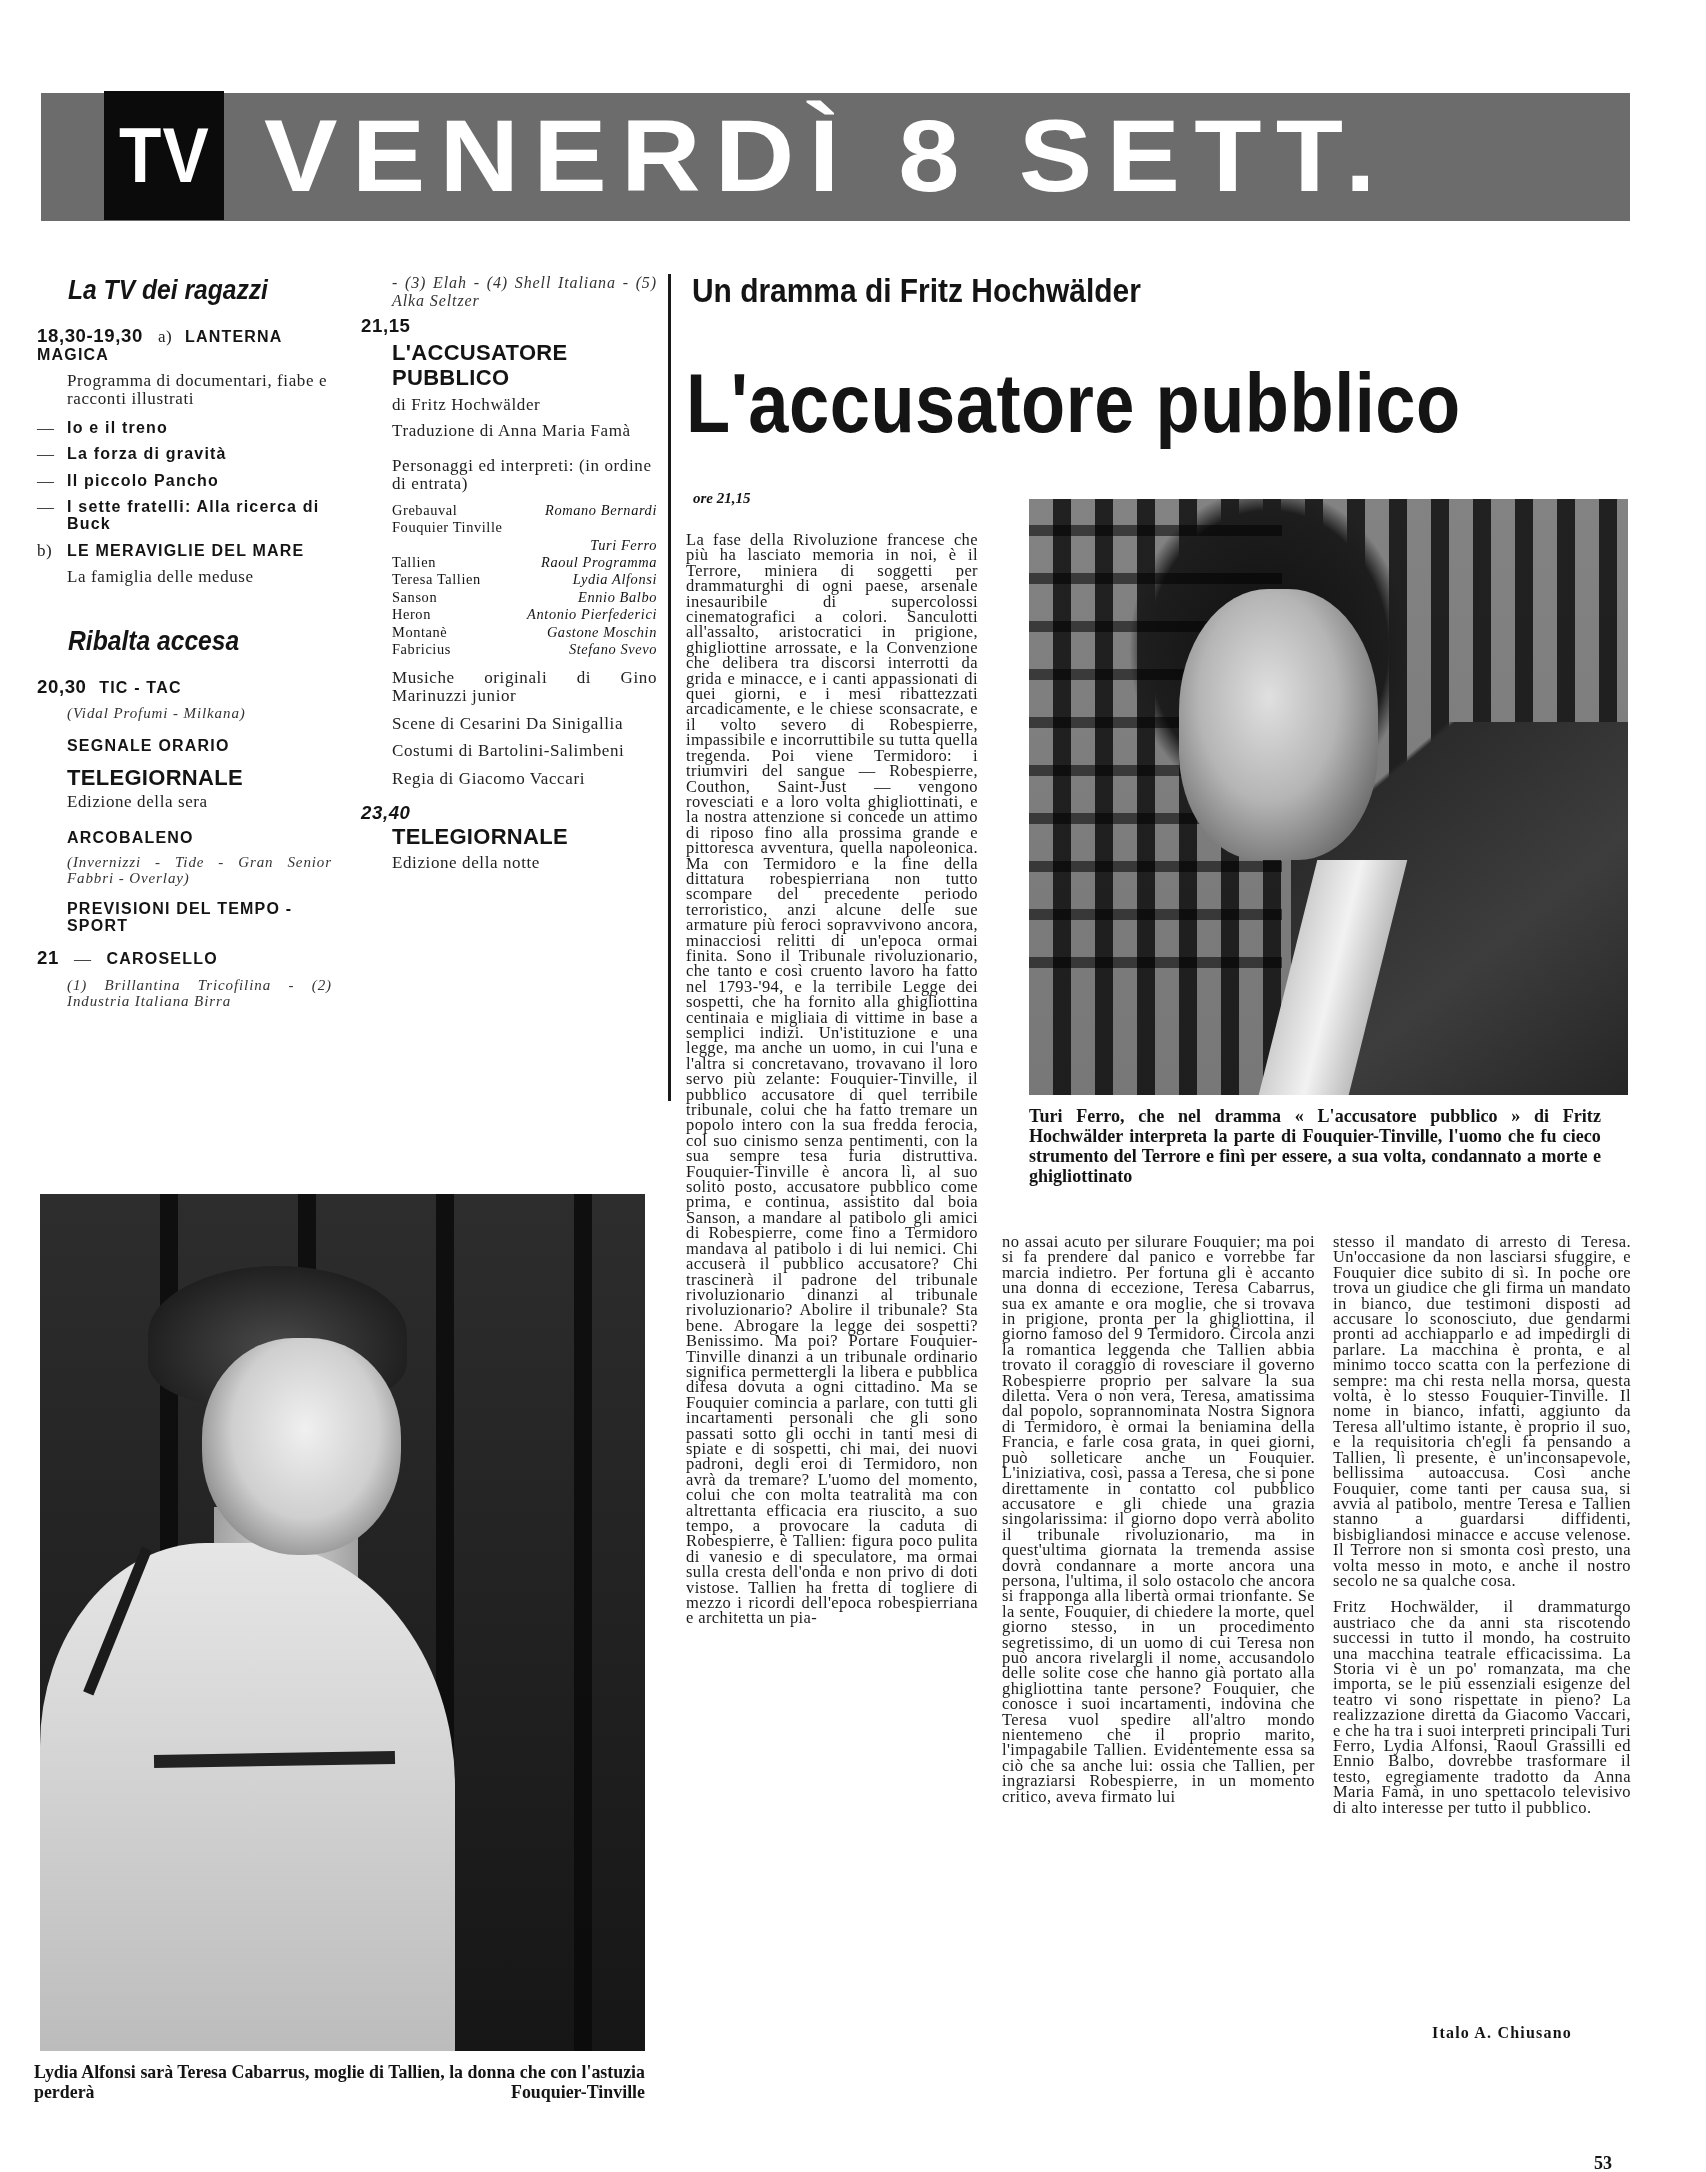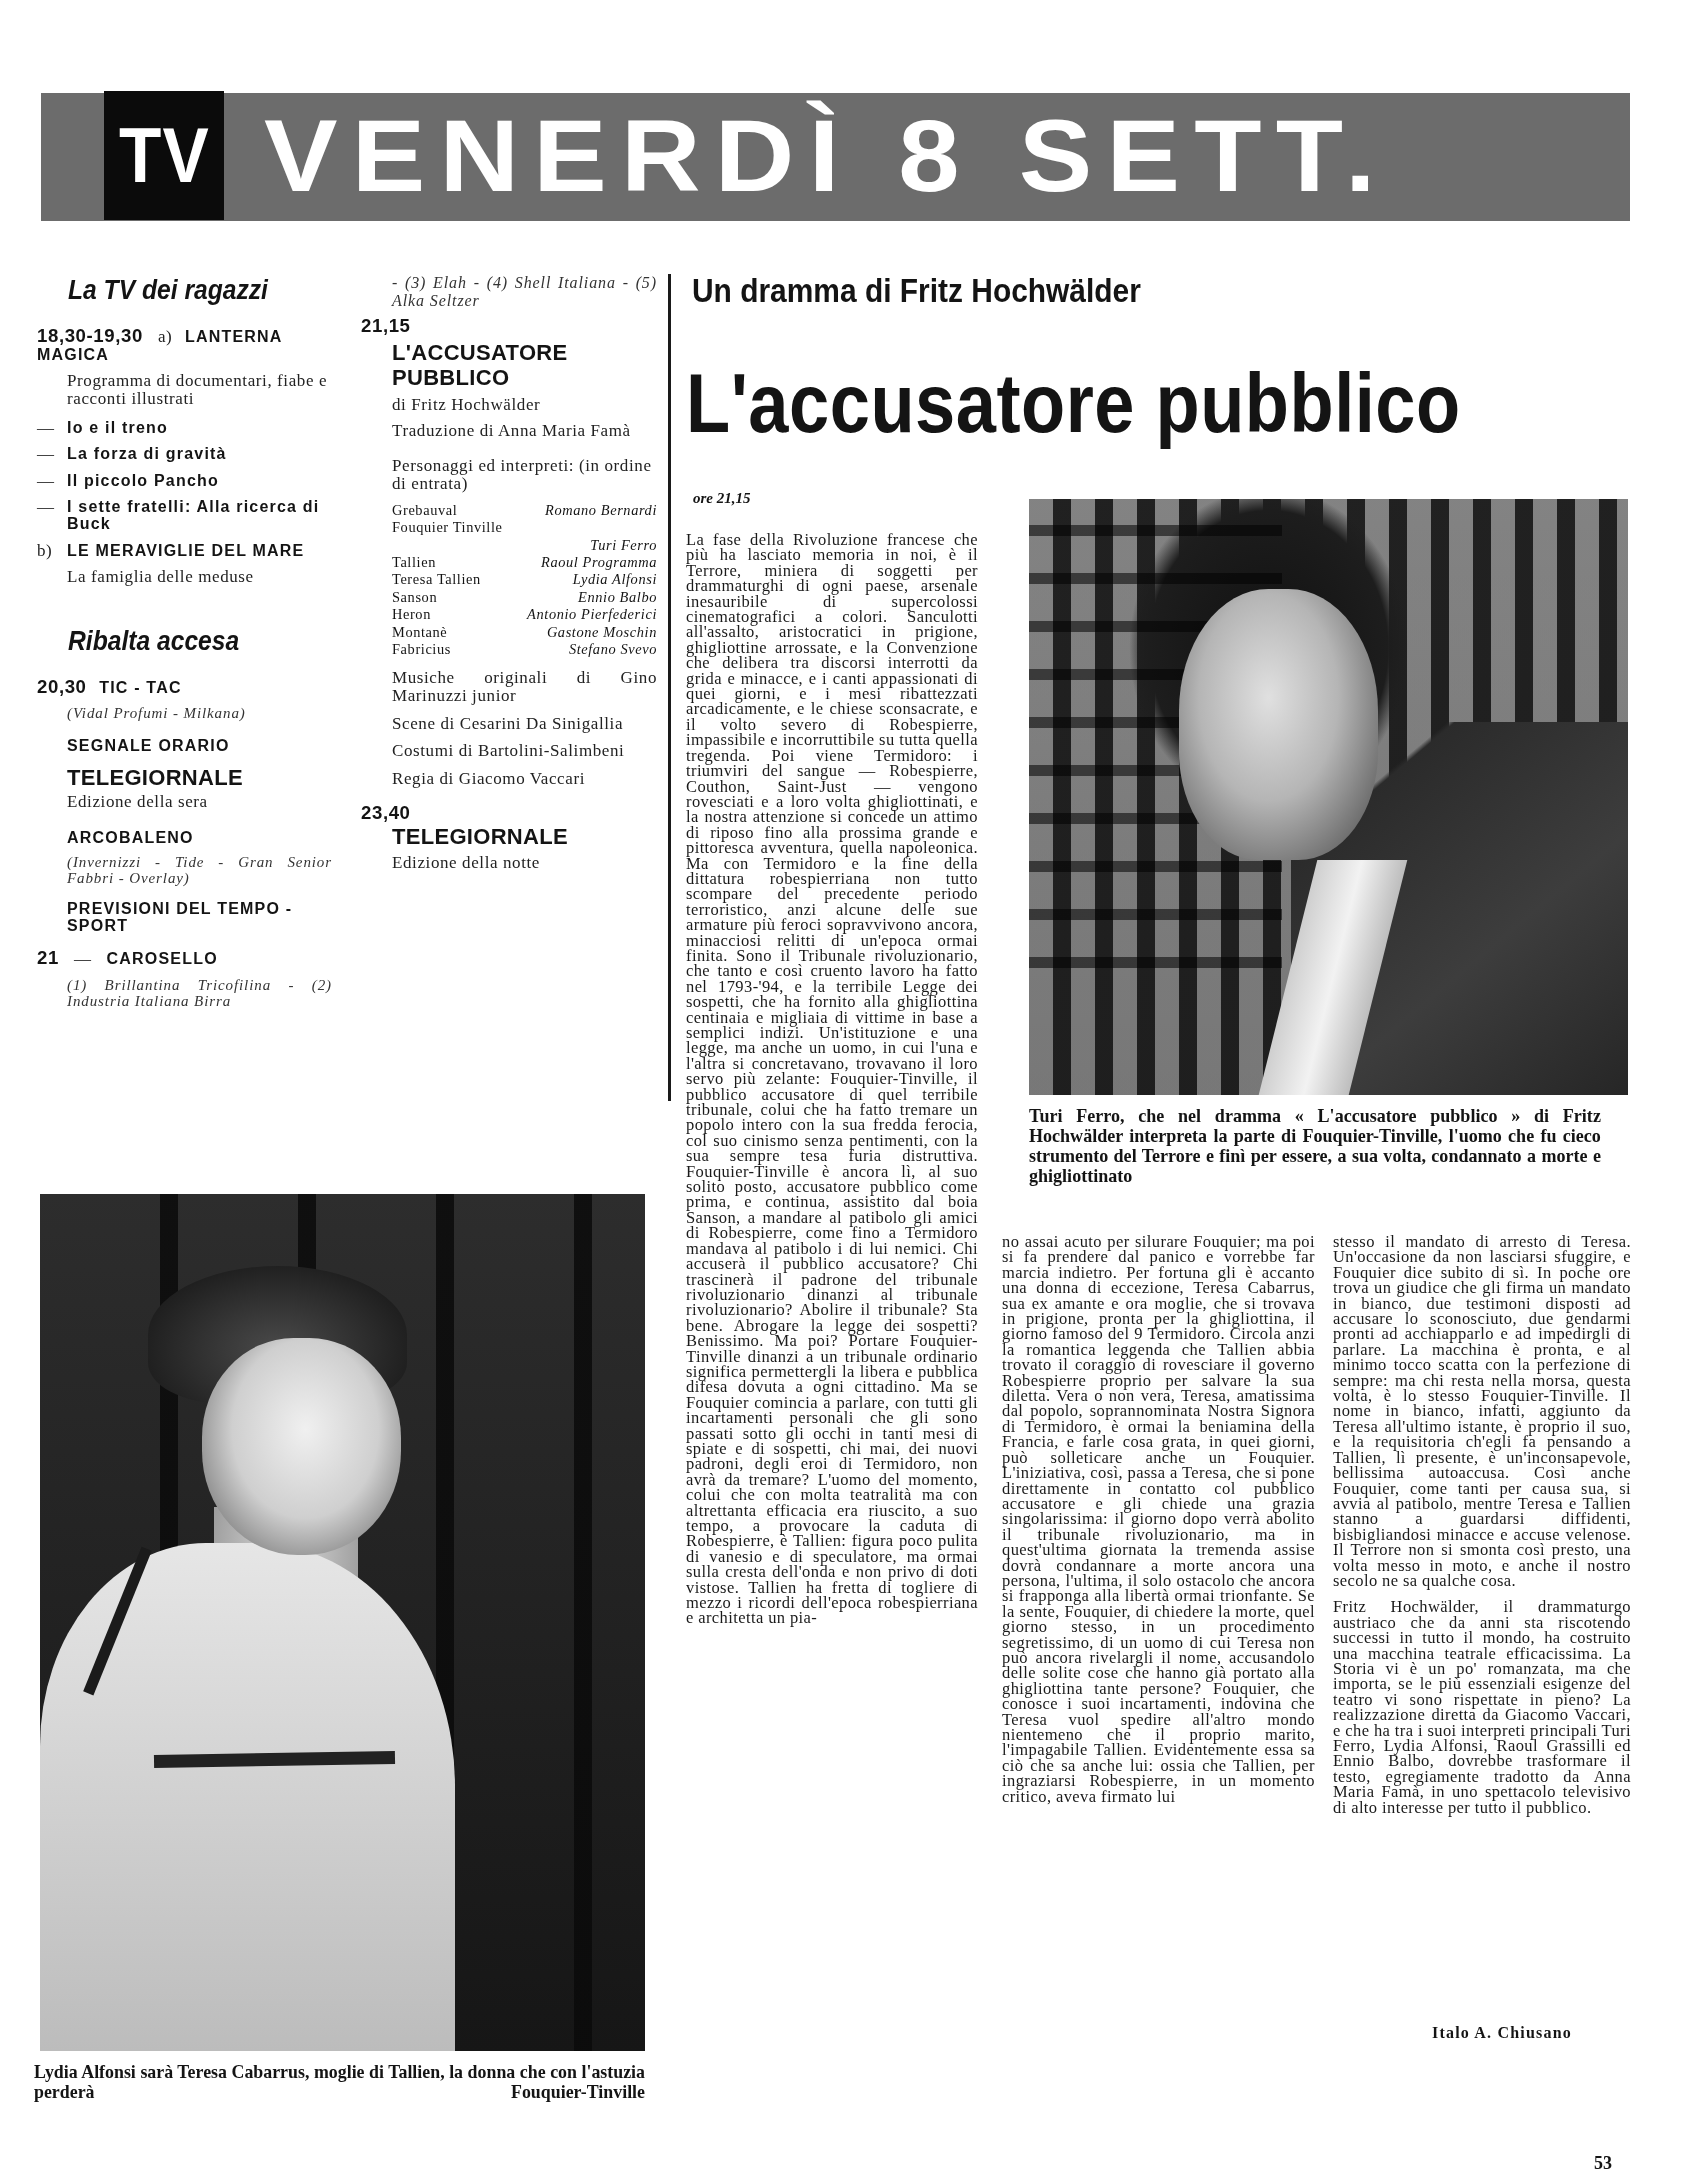--- a/index.html
+++ b/index.html
@@ -203,21 +203,21 @@
           <span>Fabricius</span>
           <i>Stefano Svevo</i>
         </div>
     </div>
 
     <div class="desc justify" style="margin-bottom:9.6px;">Musiche originali di Gino Marinuzzi junior</div>
     <div class="desc justify" style="margin-bottom:9.6px;">Scene di Cesarini Da Sinigallia</div>
     <div class="desc justify" style="margin-bottom:9.6px;">Costumi di Bartolini-Salimbeni</div>
     <div class="desc" style="margin-bottom:15.6px;">Regia di Giacomo Vaccari</div>
 
-    <div class="time" style="margin-left:-31px;">23,40</div>
+    <div class="time" style="margin-left:-31px;font-style:italic;">23,40</div>
     <div class="big-prog" style="margin:2.4px 0 4.8px 0;">TELEGIORNALE</div>
     <div class="desc">Edizione della notte</div>
   </div>
 
   <div class="vrule"></div>
 
   <div class="kicker">Un dramma di Fritz Hochwälder</div>
   <div class="headline">L'accusatore pubblico</div>
   <div class="ore">ore 21,15</div>
 

